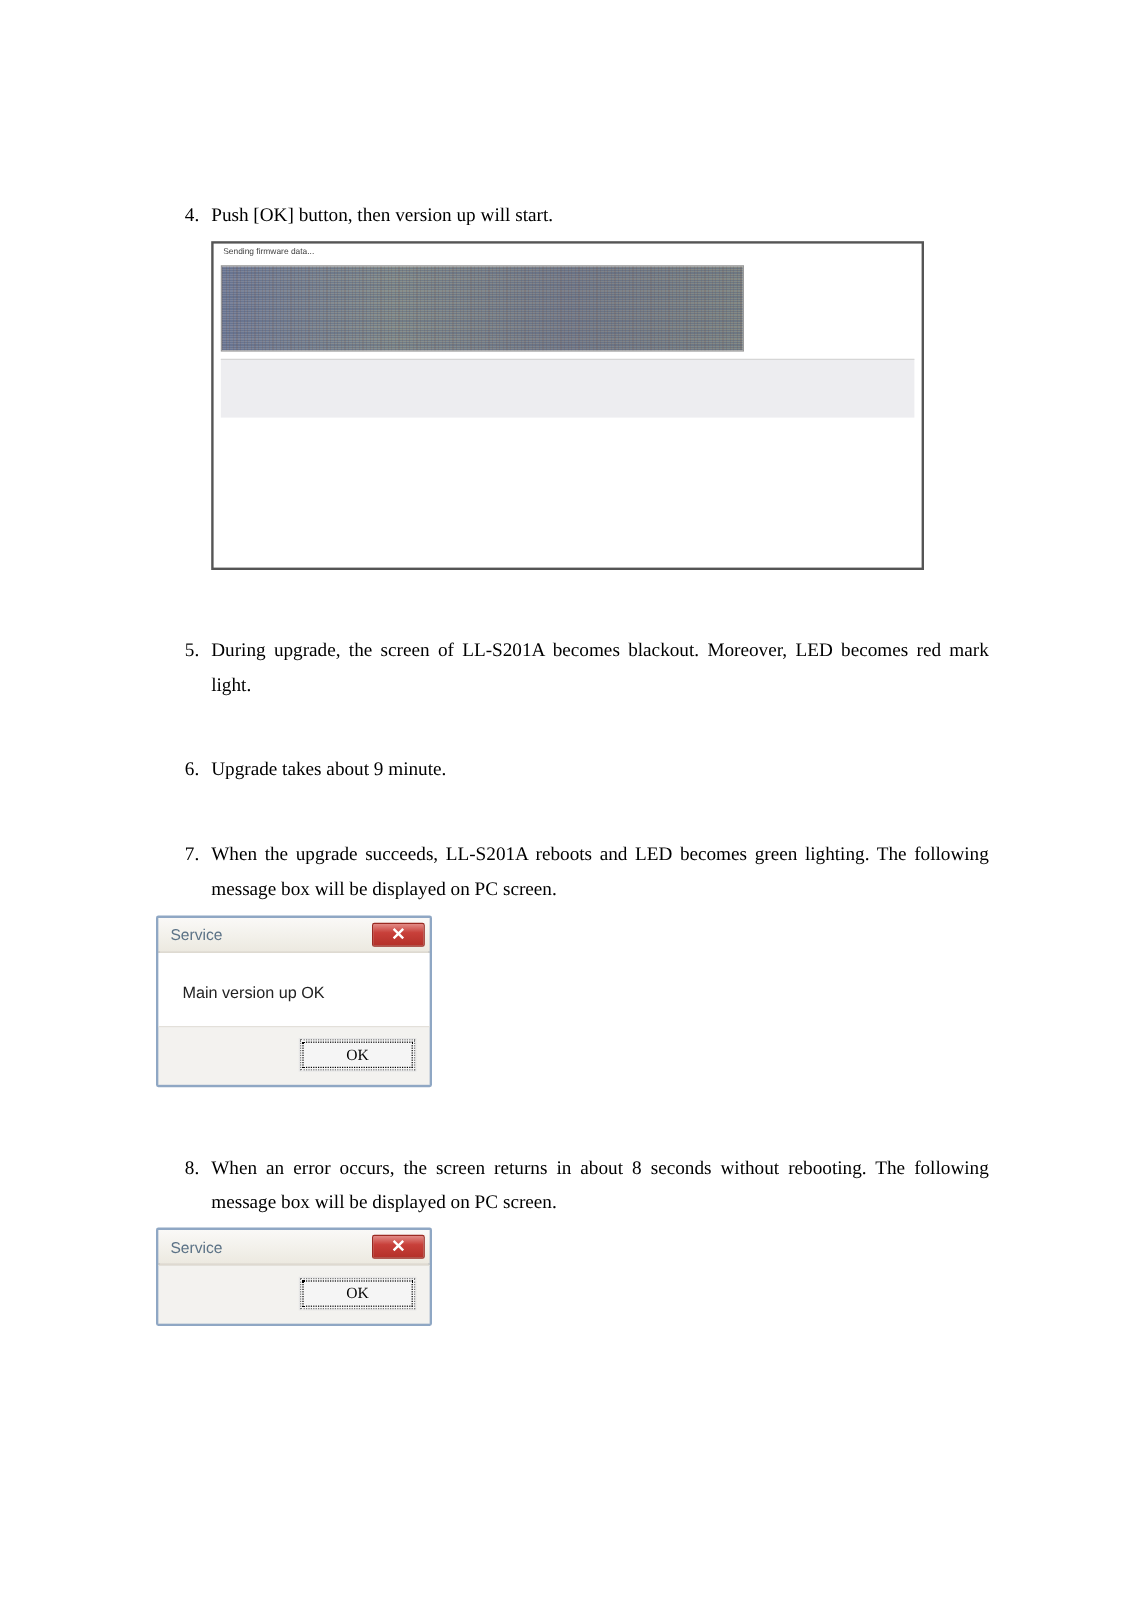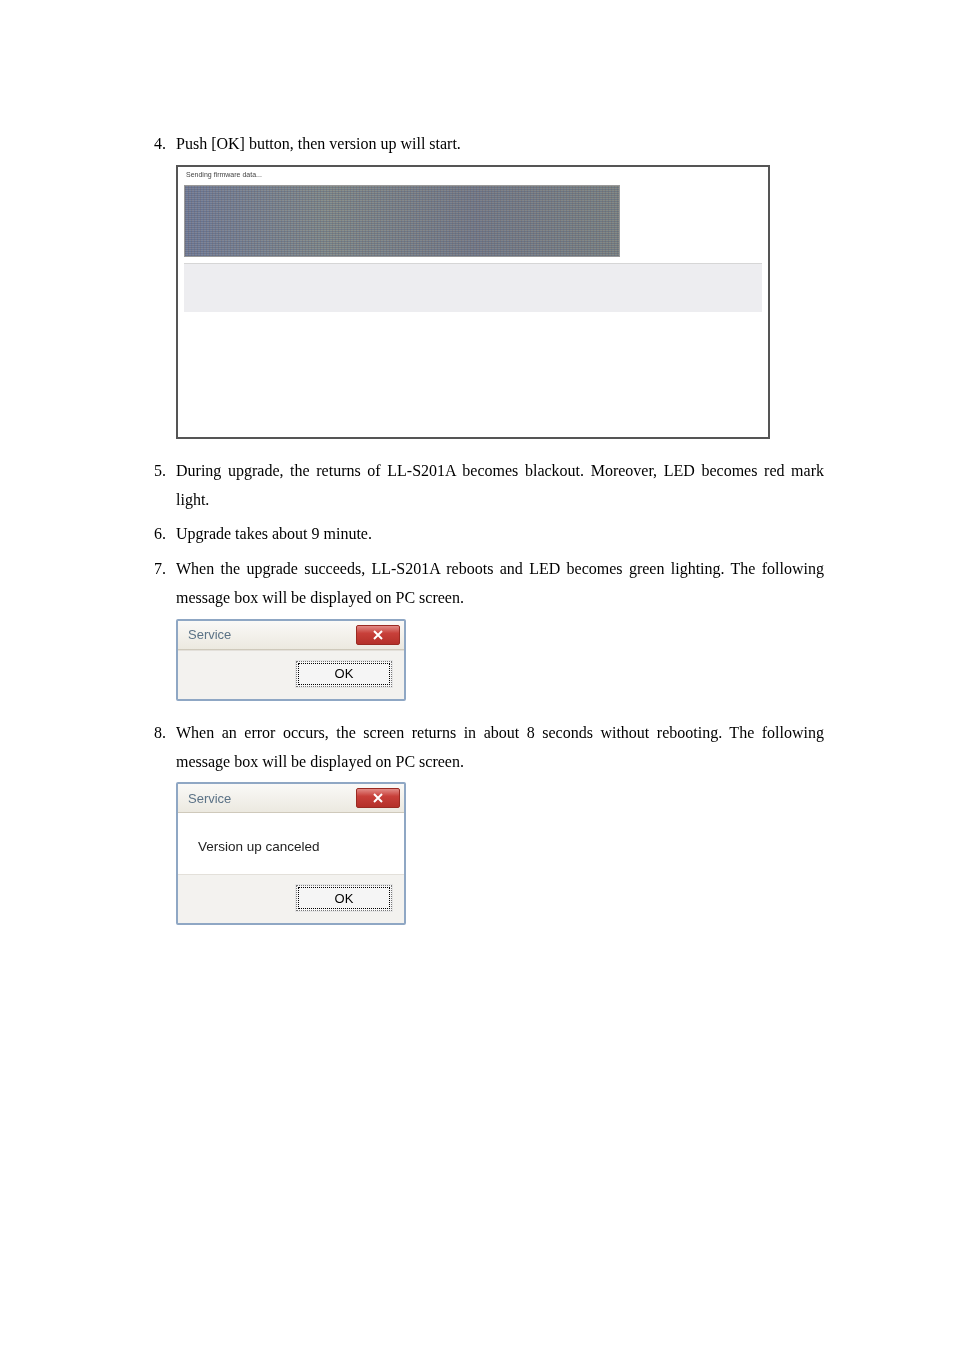--- a/index.html
+++ b/index.html
@@ -23,20 +23,21 @@
     line-height: 1.8;
   }
   .list-num {
     min-width: 36px;
     text-align: right;
     padding-right: 10px;
   }
   .list-text {
     flex: 1;
     text-align: justify;
+    margin-top: 36px;
   }
 
   
   .fig-wrap {
     margin-left: 46px;
     margin-top: 6px;
     margin-bottom: 18px;
   }
   .fig-outer {
     width: 590px;
@@ -70,21 +71,20 @@
     top: 96px;
     left: 6px;
     right: 6px;
     height: 48px;
     background: #ededf0;
     border-top: 1px solid #d6d6d6;
   }
 
   
   .dialog-wrap {
-    margin-left: 46px;
     margin-top: 6px;
     margin-bottom: 18px;
   }
   .dialog {
     width: 226px;
     border: 2px solid #8fa7c4;
     border-radius: 2px;
     background: #f4f4f4;
     box-shadow: 0 0 0 1px #7792b0 inset;
     font-family: "Segoe UI", Arial, sans-serif;
@@ -118,20 +118,21 @@
     font-size: 13.5px;
     color: #222;
     background: #fff;
   }
   .dlg-footer {
     background: #f3f2ef;
     border-top: 1px solid #e3e0da;
     padding: 10px 12px 12px 0;
     display: flex;
     justify-content: flex-end;
+    font-family: Liberation Serif, serif;
   }
   .dlg-ok {
     width: 94px;
     height: 24px;
     background: #f5f5f5;
     border: 1px dotted #777;
     outline: 1px dotted #000;
     outline-offset: -3px;
     font-size: 13px;
     display: flex;
@@ -153,21 +154,21 @@
   <div class="fig-wrap">
     <div class="fig-outer">
       <div class="fig-caption">Sending firmware data...</div>
       <div class="fig-noisy"></div>
       <div class="fig-lower"></div>
     </div>
   </div>
 
   <div class="list-row">
     <div class="list-num">5.</div>
-    <div class="list-text">During upgrade, the returns of LL-S201A becomes blackout. Moreover, LED becomes red mark light.</div>
+    <div class="list-text">During upgrade, the screen of LL-S201A becomes blackout. Moreover, LED becomes red mark light.</div>
   </div>
 
   <div class="list-row">
     <div class="list-num">6.</div>
     <div class="list-text">Upgrade takes about 9 minute.</div>
   </div>
 
   <div class="list-row">
     <div class="list-num">7.</div>
     <div class="list-text">When the upgrade succeeds, LL-S201A reboots and LED becomes green lighting. The following message box will be displayed on PC screen.</div>
@@ -178,20 +179,21 @@
       <div class="dlg-titlebar">
         <span class="dlg-title">Service</span>
         <div class="dlg-close">
           <span>
             <svg viewBox="0 0 10 10">
                 <path d="M1 1 L9 9 M9 1 L1 9" stroke="#fff" stroke-width="2" fill="none"></path>
               </svg>
           </span>
         </div>
       </div>
+      <div class="dlg-body">Main version up OK</div>
       <div class="dlg-footer">
         <div class="dlg-ok">OK</div>
       </div>
     </div>
   </div>
 
   <div class="list-row">
     <div class="list-num">8.</div>
     <div class="list-text">When an error occurs, the screen returns in about 8 seconds without rebooting. The following message box will be displayed on PC screen.</div>
   </div>
@@ -201,20 +203,19 @@
       <div class="dlg-titlebar">
         <span class="dlg-title">Service</span>
         <div class="dlg-close">
           <span>
             <svg viewBox="0 0 10 10">
                 <path d="M1 1 L9 9 M9 1 L1 9" stroke="#fff" stroke-width="2" fill="none"></path>
               </svg>
           </span>
         </div>
       </div>
-      <div class="dlg-body">Version up canceled</div>
       <div class="dlg-footer">
         <div class="dlg-ok">OK</div>
       </div>
     </div>
   </div>
 
 </div>
 
 </body></html>

